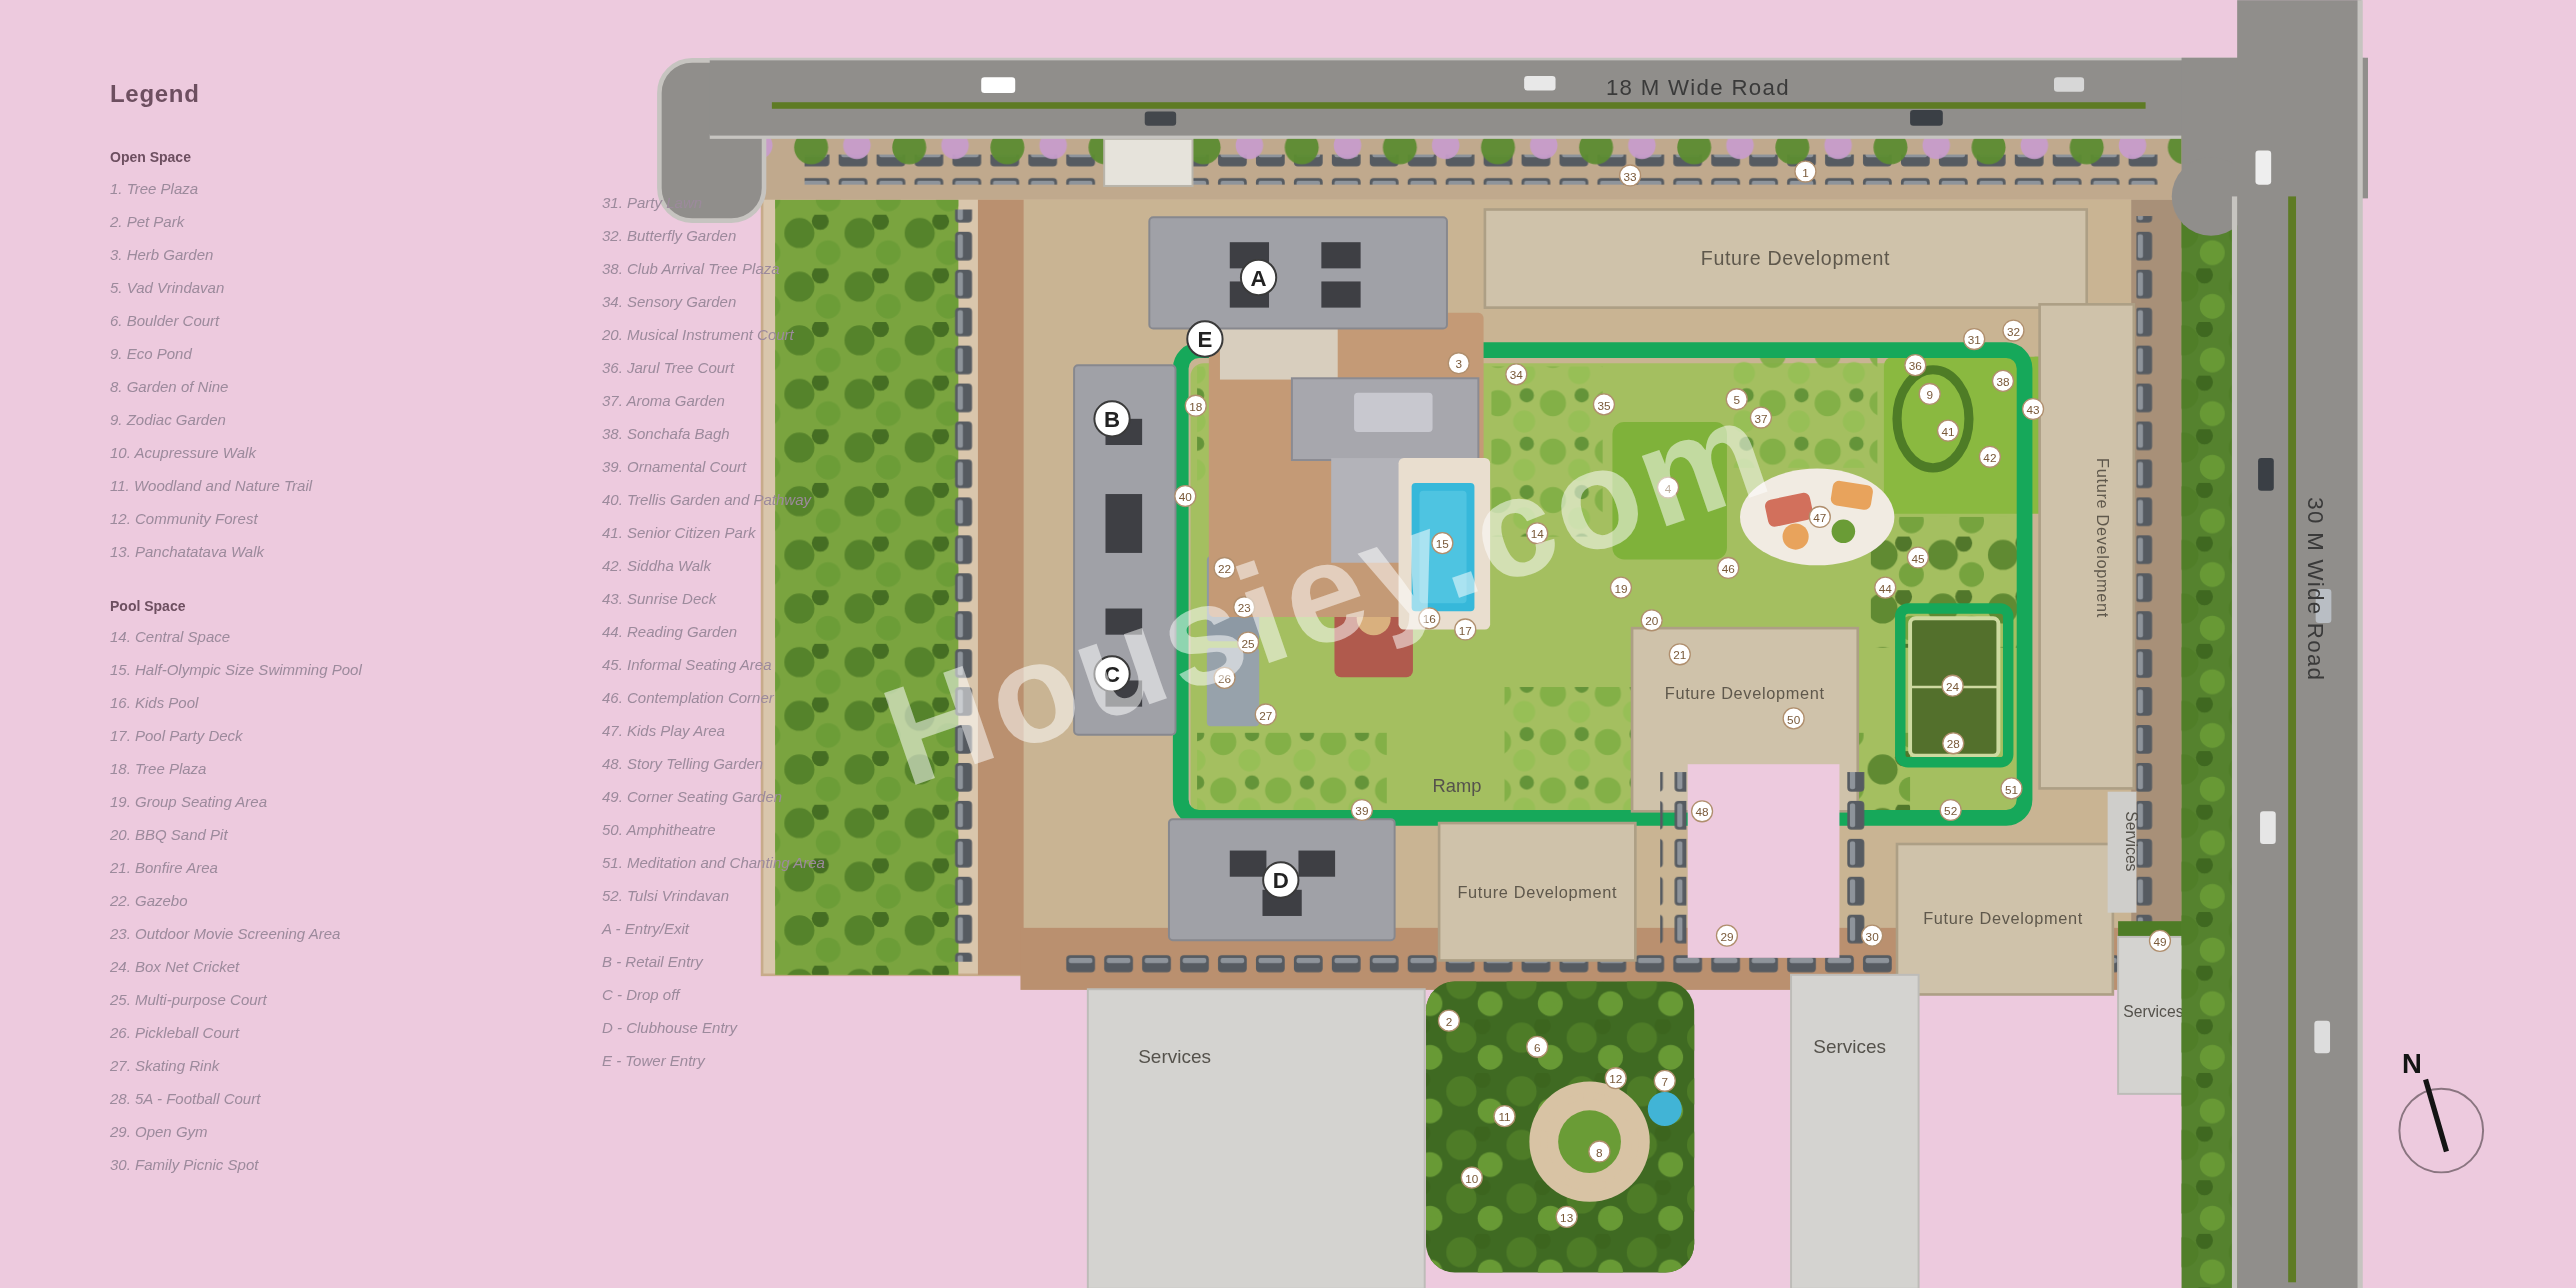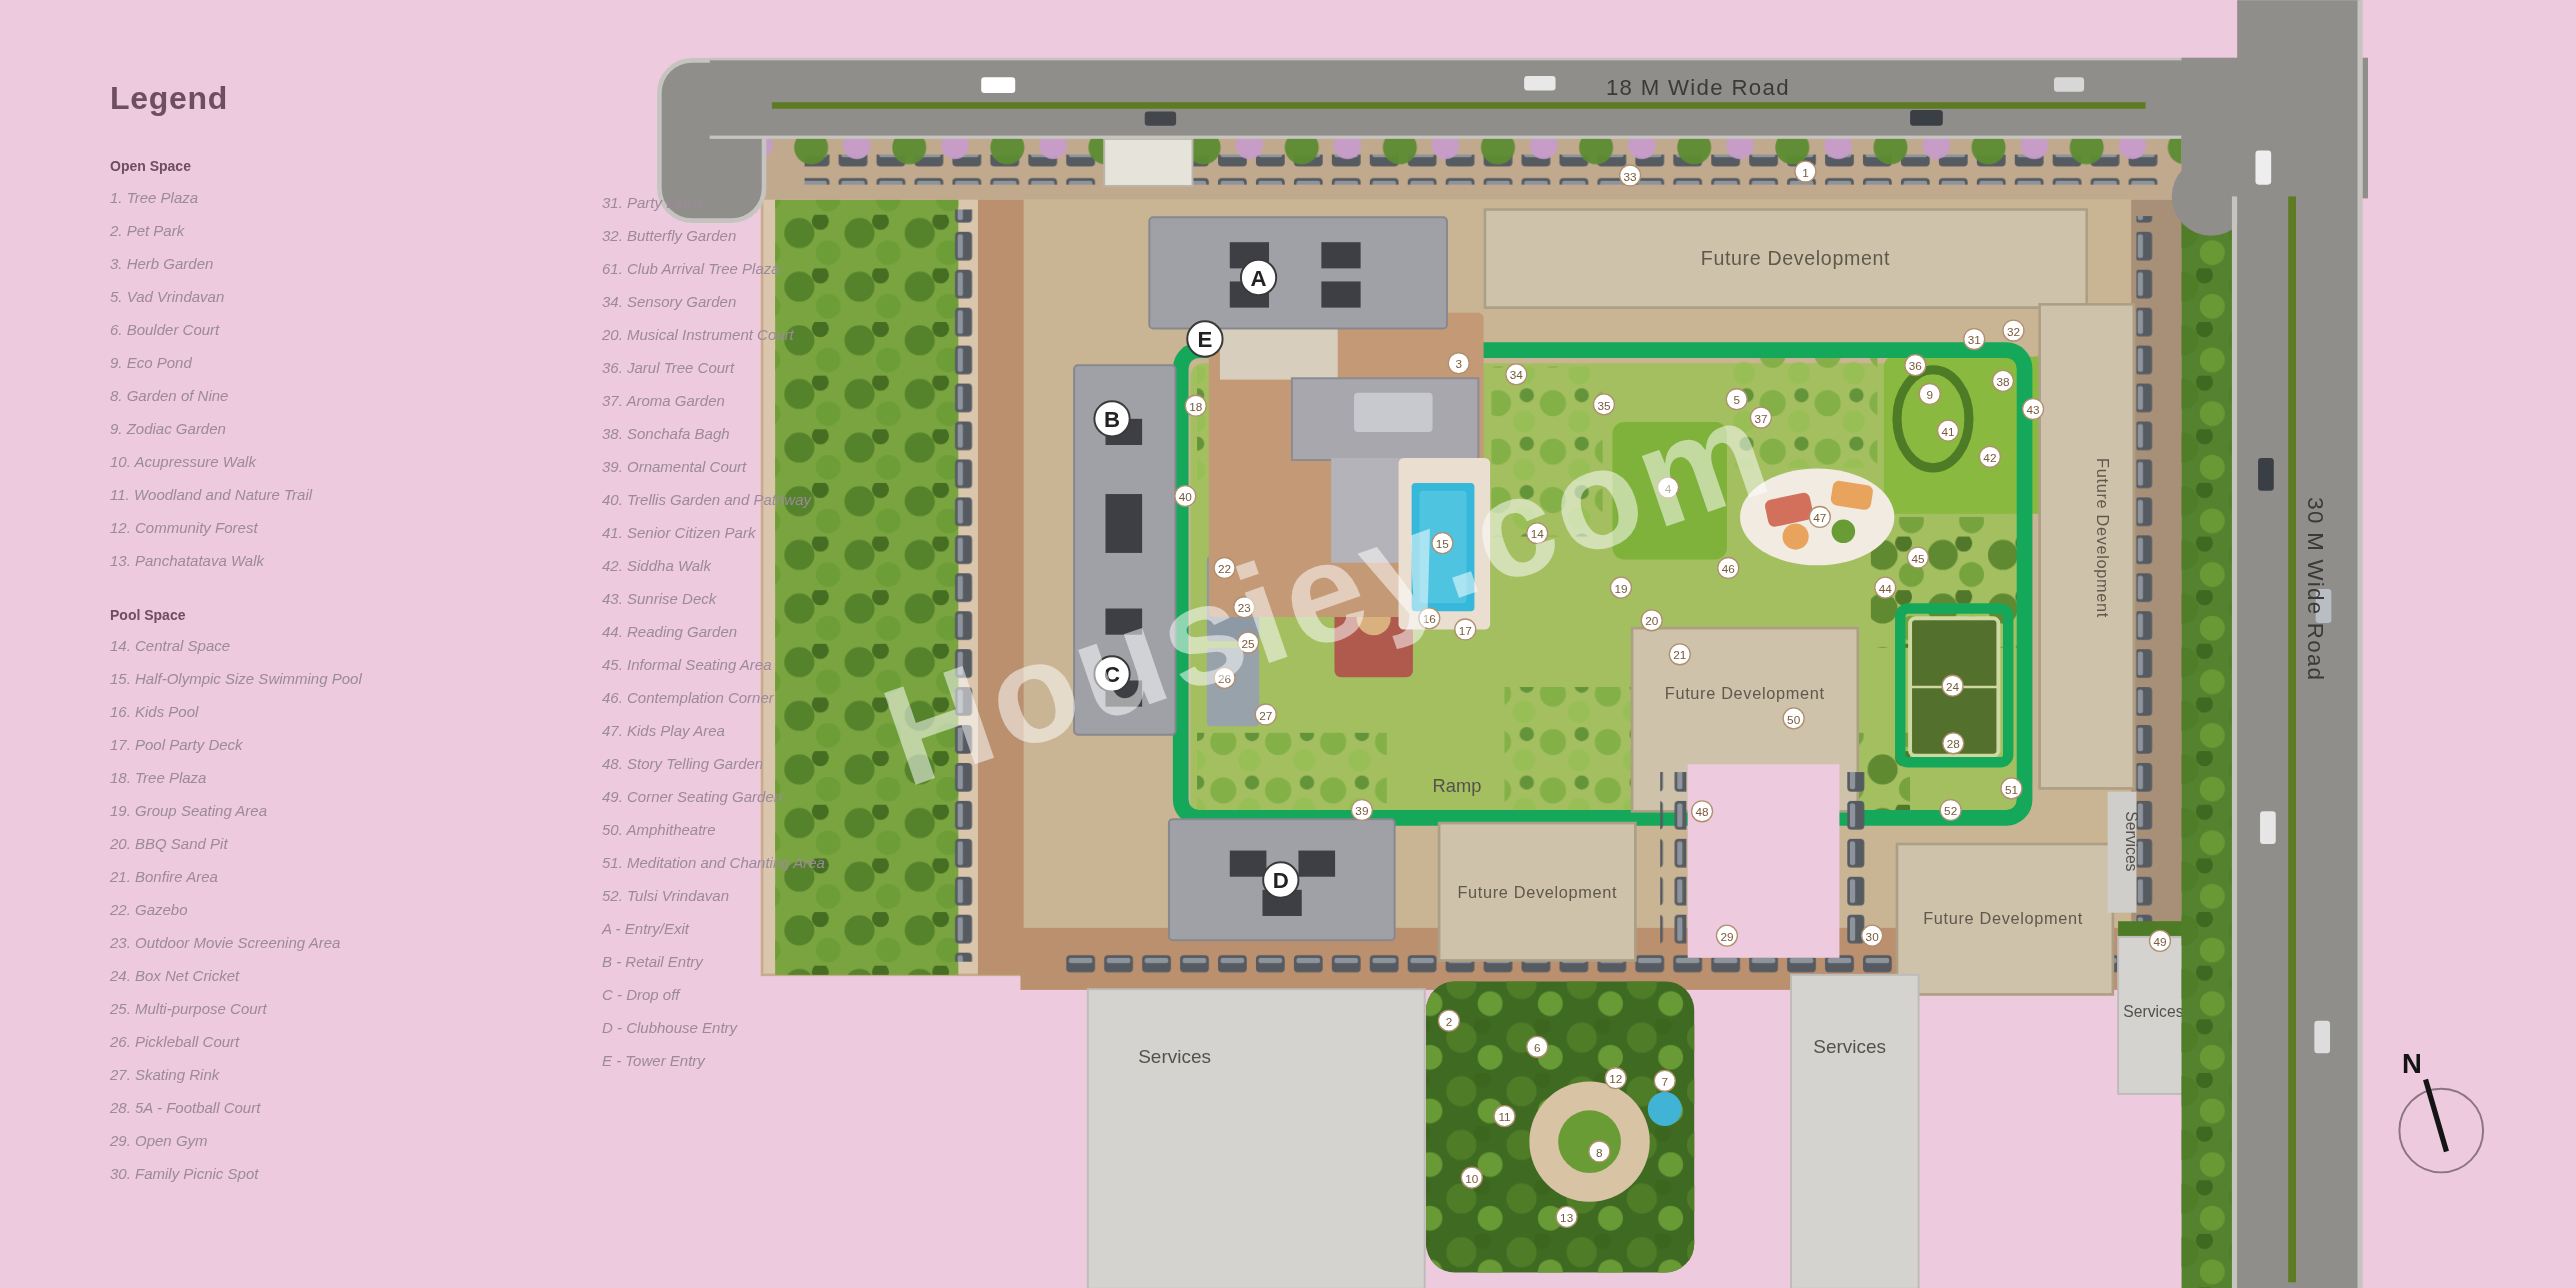--- a/index.html
+++ b/index.html
@@ -3,21 +3,21 @@
 <meta charset="utf-8">
 <style>
   html,body{margin:0;padding:0;}
   body{
     width:2576px;height:1289px;position:relative;overflow:hidden;
     background:#edcade;
     font-family:"Liberation Sans", sans-serif;
   }
   
   .legend{position:absolute;left:110px;top:80px;width:981px;color:#9c8a9c;}
-  .legend h1{font-size:32px;font-weight:bold;color:#6d4f60;margin:0 0 41px 0;letter-spacing:0.7px;}
+  .legend h1{font-size:24px;font-weight:bold;color:#6d4f60;margin:0 0 41px 0;letter-spacing:0.7px;}
   .legend h2{font-size:14px;font-weight:bold;color:#6d4f60;margin:0 0 6.5px 0;}
   .legend ul{list-style:none;margin:0;padding:0;}
   .legend li{font-size:15px;line-height:33px;white-space:nowrap;font-style:italic;}
   .col2{position:absolute;left:492px;top:106px;}
   .entries{margin-top:38px;}
   .gap{height:30px;}
   
   .map-svg{position:absolute;left:0;top:0;width:2576px;height:1289px;}
   text{font-family:"Liberation Sans", sans-serif;}
   .road-label{font-size:34px;fill:#3a3a3a;letter-spacing:2px;}
@@ -391,21 +391,21 @@
       <li>28. 5A - Football Court</li>
       <li>29. Open Gym</li>
       <li>30. Family Picnic Spot</li>
     </ul>
   </div>
 
   <div class="col2">
     <ul>
       <li>31. Party Lawn</li>
       <li>32. Butterfly Garden</li>
-      <li>61. Club Arrival Tree Plaza</li>
+      <li>38. Club Arrival Tree Plaza</li>
       <li>34. Sensory Garden</li>
       <li>20. Musical Instrument Court</li>
       <li>36. Jarul Tree Court</li>
       <li>37. Aroma Garden</li>
       <li>38. Sonchafa Bagh</li>
       <li>39. Ornamental Court</li>
       <li>40. Trellis Garden and Pathway</li>
       <li>41. Senior Citizen Park</li>
       <li>42. Siddha Walk</li>
       <li>43. Sunrise Deck</li>

